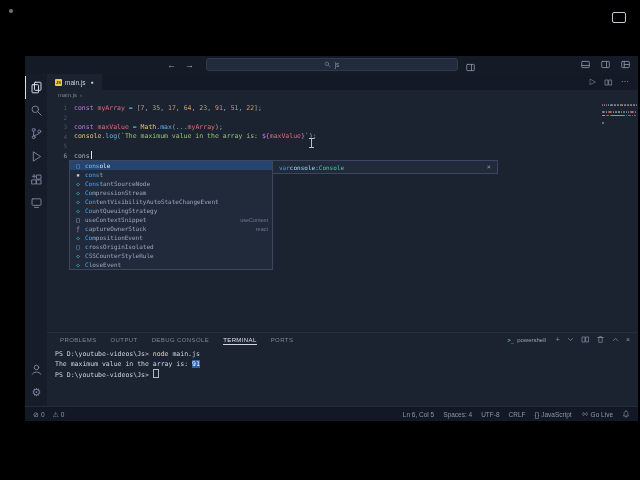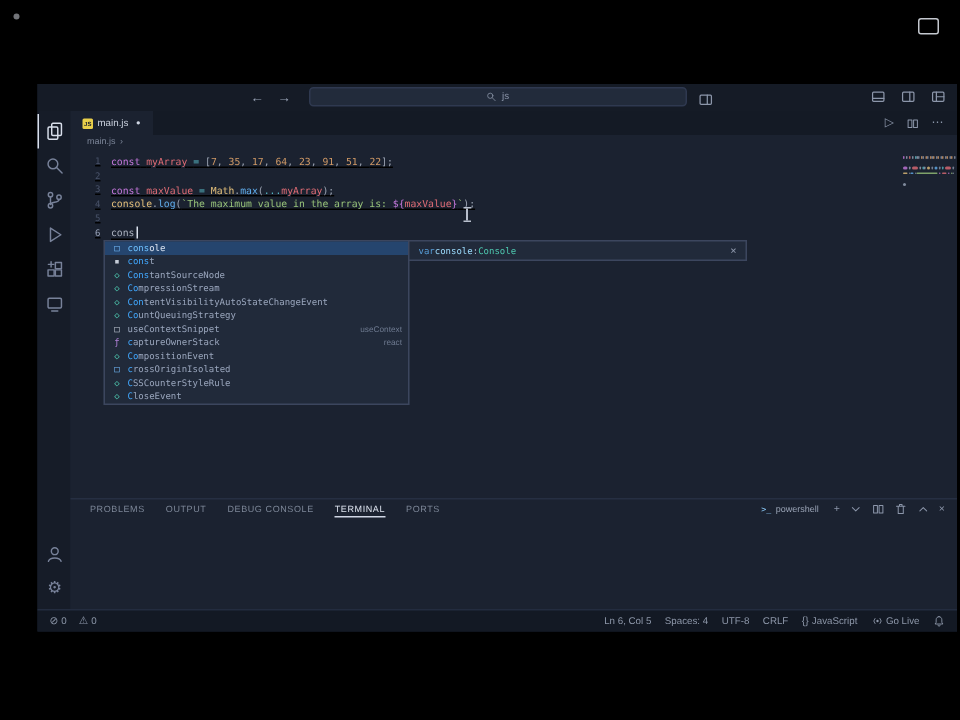--- a/index.html
+++ b/index.html
@@ -44,21 +44,21 @@
   .js-badge{width:7px;height:7px;background:#e9cf4a;color:#20232a;font-size:4px;font-weight:bold;
             display:flex;align-items:center;justify-content:center;border-radius:1px;flex:none;}
   .tab-dot{font-size:5px;color:#cfd6e3;margin-left:2px;}
   .tab-actions{margin-left:auto;display:flex;align-items:center;gap:8px;padding-right:9px;color:#8c96aa;font-size:8px;}
   .tab-actions .icon svg{width:9px;height:9px;}
 
   .breadcrumb{height:10px;display:flex;align-items:center;gap:3px;padding-left:11px;font-size:6px;color:#7b8598;flex:none;}
 
   
   .editor-wrap{flex:1;position:relative;min-height:0;overflow:hidden;background:#1b2230;}
-  .code-area{position:absolute;inset:0;padding-top:3px;font-family:"DejaVu Sans Mono",monospace;font-size:6.5px;text-decoration:underline;}
+  .code-area{position:absolute;inset:0;padding-top:3px;font-family:"DejaVu Sans Mono",monospace;font-size:6.5px;}
   .code-line{display:flex;height:9.5px;align-items:center;}
   .ln{flex:none;width:20px;text-align:right;padding-right:7px;color:#49536a;font-size:6px;}
   .ln.active{color:#9aa4ba;}
   .code{white-space:pre;}
   .cursor{display:inline-block;width:1px;height:7.5px;background:#dbe2ee;vertical-align:-1px;margin-left:1px;}
 
   .c-kw{color:#c678dd;} .c-plain{color:#abb2bf;} .c-var{color:#e06c75;} .c-op{color:#56b6c2;}
   .c-num{color:#d19a66;} .c-obj{color:#e5c07b;} .c-fn{color:#61afef;} .c-str{color:#98c379;}
   .c-interp{color:#c678dd;} .c-punc{color:#9ba3b2;}
 
@@ -436,20 +436,25 @@
                   </svg>
                 </span>
                 <span class="icon ">
                   <svg viewBox="0 0 16 16">
                     <path d="M4 10l4-4 4 4"></path>
                   </svg>
                 </span>
                 <span class="icon txt-icon">×</span>
               </div>
           </div>
+          <div class="terminal">
+              <div class="t-line"><span class="t-prompt">PS D:\youtube-videos\Js&gt; </span><span class="t-cmd">node</span><span class="t-arg"> main.js</span></div>
+              <div class="t-line"><span class="t-out">The maximum value in the array is: </span><span class="t-sel">91</span></div>
+              <div class="t-line"><span class="t-prompt">PS D:\youtube-videos\Js&gt; </span><span class="t-cursor"></span></div>
+            </div>
         </div>
       </div>
     </div>
 
     <div class="statusbar">
       <div class="status-left">
           <span class="status-item">
             <span class="icon txt-icon">⊘</span>
             <span>0</span>
           </span>

